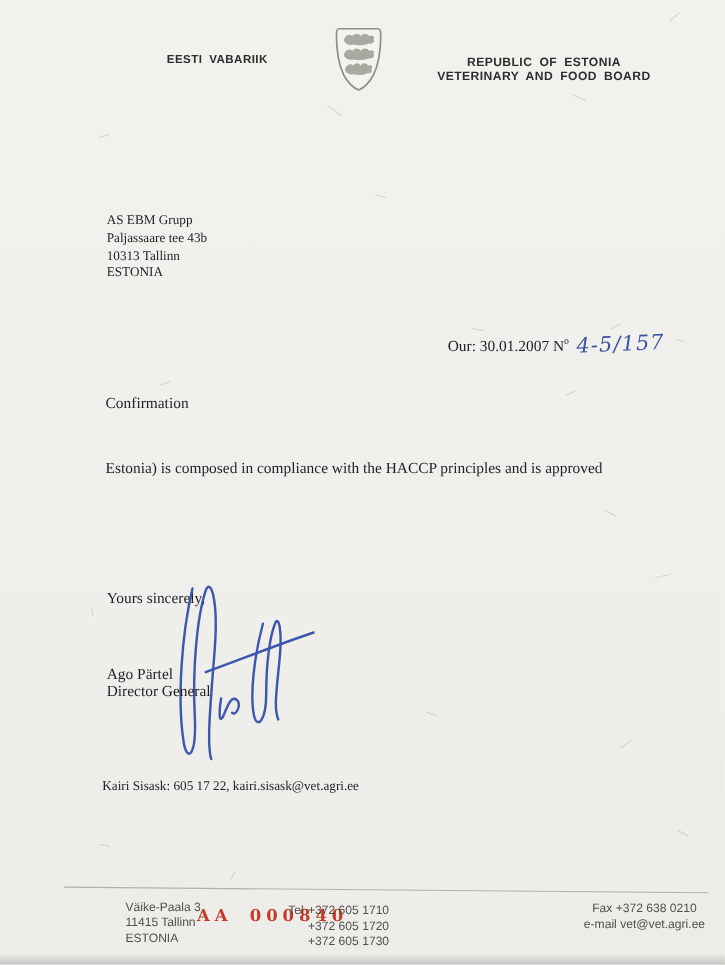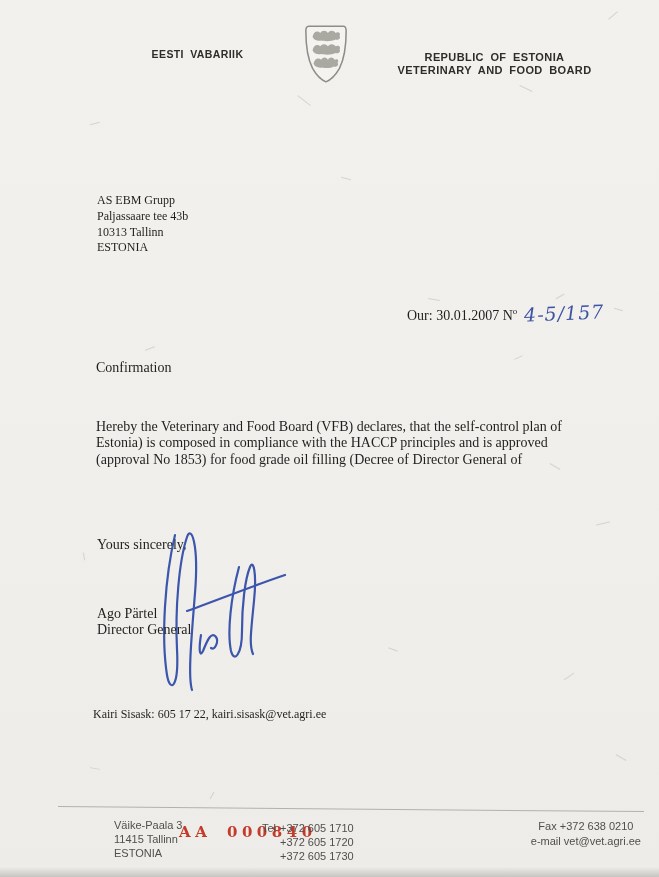--- a/index.html
+++ b/index.html
@@ -87,23 +87,21 @@
 </div>
 
 <div class="abs refline">
   <span>Our: 30.01.2007 N</span><sup>o</sup>
   <span class="handwritten">4-5/157</span>
 </div>
 
 <div class="abs subject">Confirmation</div>
 
 <div class="abs serif14 bodytext">
-  <div>Hereby the Veterinary and Food Board (VFB) declares, that the self-control plan of</div>
   <div>Estonia) is composed in compliance with the HACCP principles and is approved</div>
-  <div>(approval No 1853) for food grade oil filling (Decree of Director General of</div>
 </div>
 
 <div class="abs closing">Yours sincerely,</div>
 
 <svg class="abs sig-svg" viewBox="0 0 135 166" aria-hidden="true">
   <g fill="none" stroke="#2e4aa8" stroke-width="2.2" stroke-linecap="round" opacity=".92">
     <path d="M20,8 C10,50 6,110 12,148 C15,166 24,162 22,122 C20,82 24,34 32,10 C36,-2 44,16 40,66 C36,116 33,150 37,163"></path>
     <path d="M46,108 C44,120 44,132 48,124 C52,114 56,104 61,110 C64,114 60,124 56,121"></path>
     <path d="M84,40 C76,70 72,105 76,124 C79,136 87,128 87,104 C87,78 90,52 95,40 C98,32 102,44 99,74 C96,104 94,118 98,127"></path>
     <path d="M32,84 C60,74 100,58 130,48"></path>

